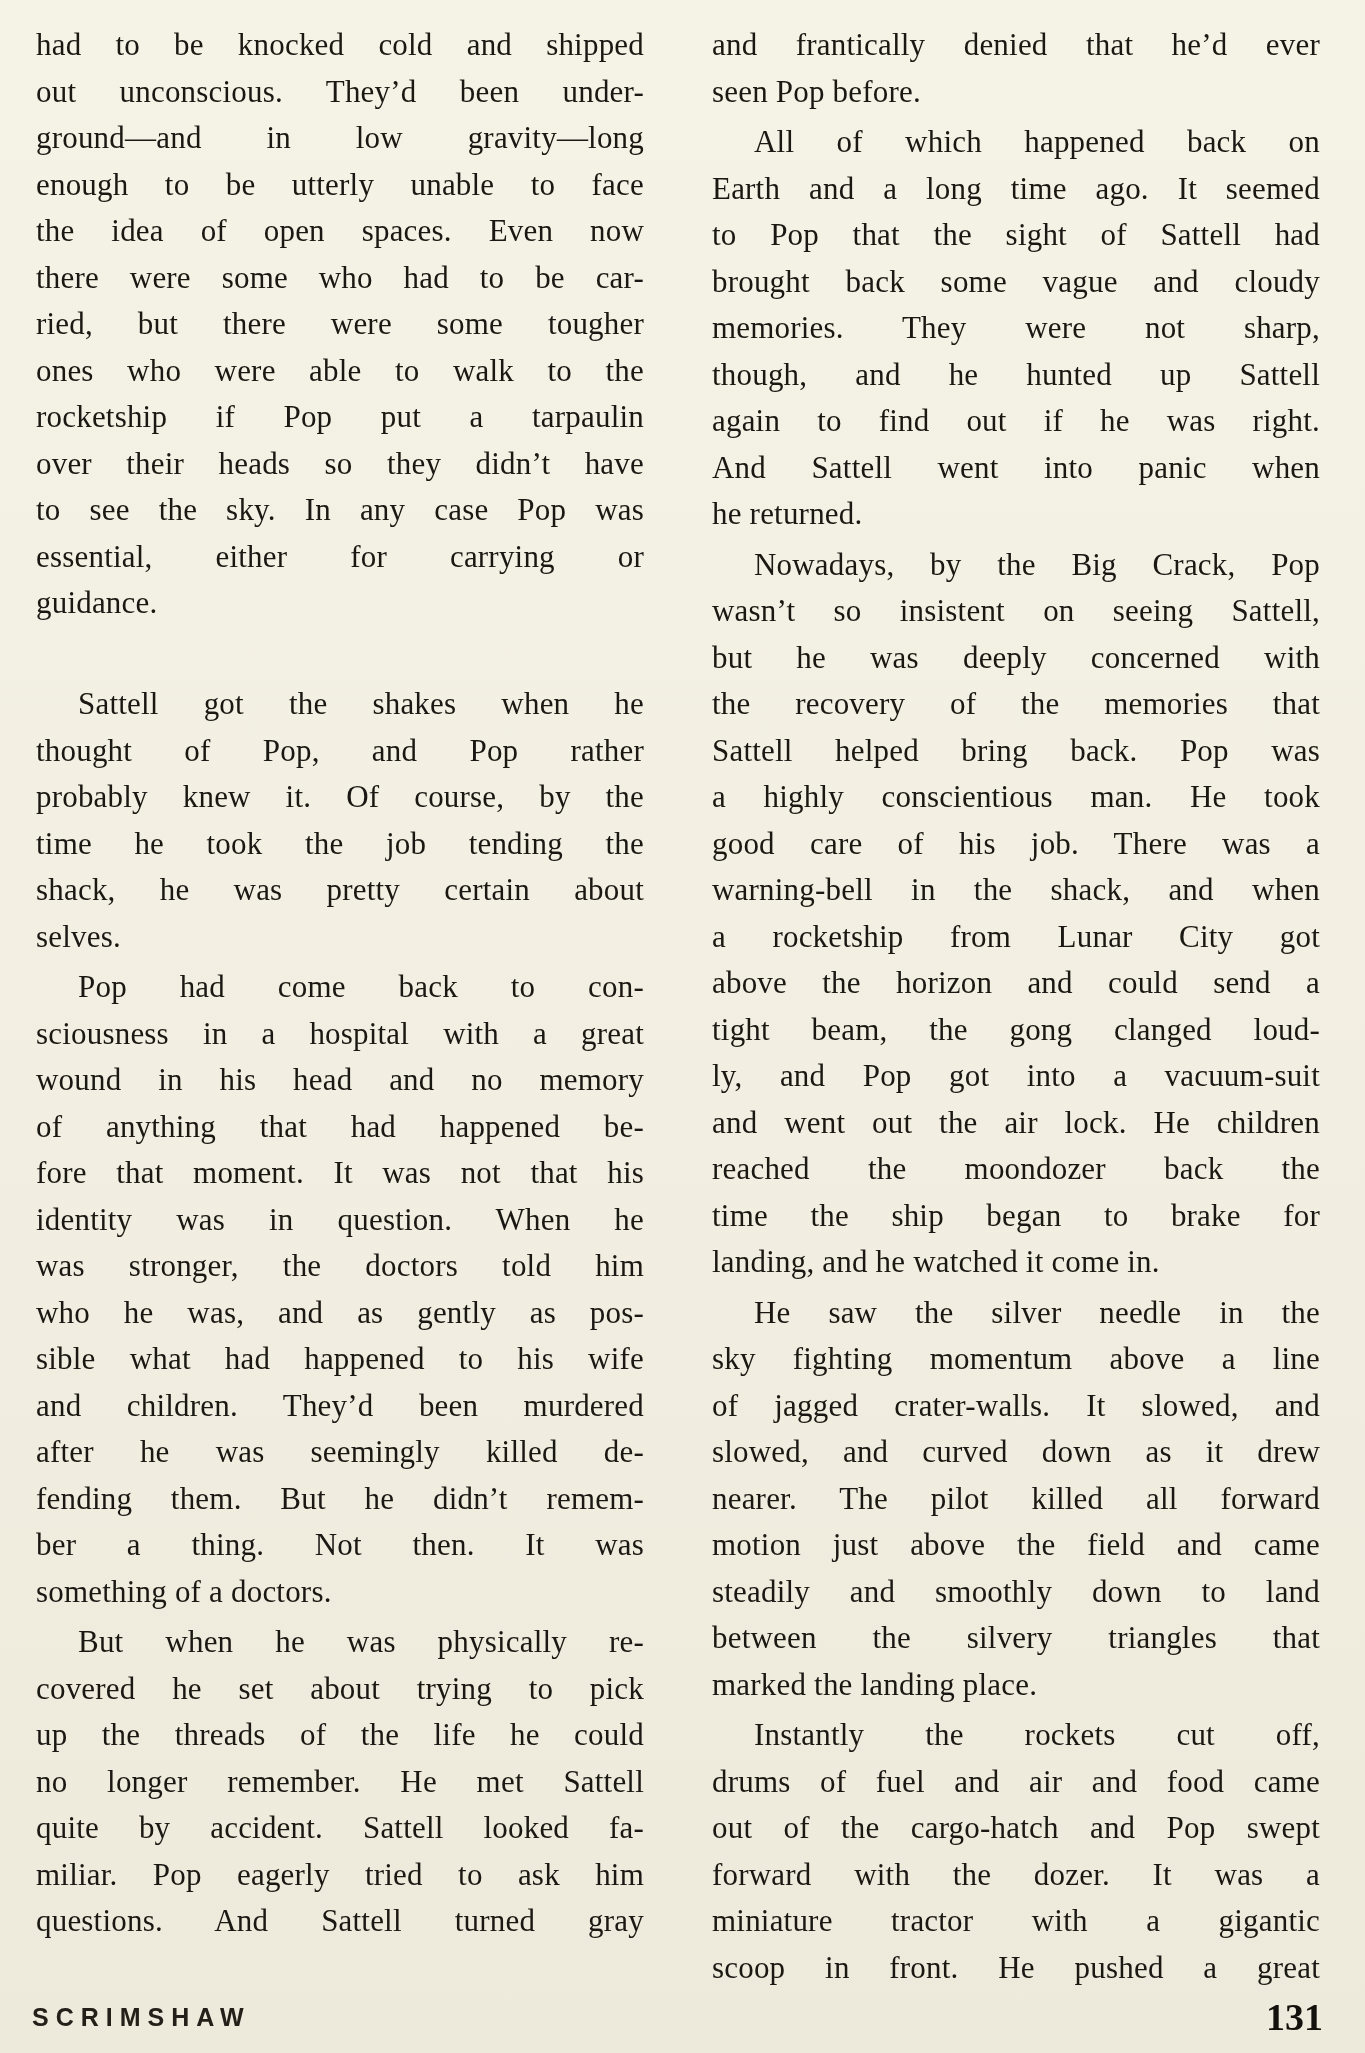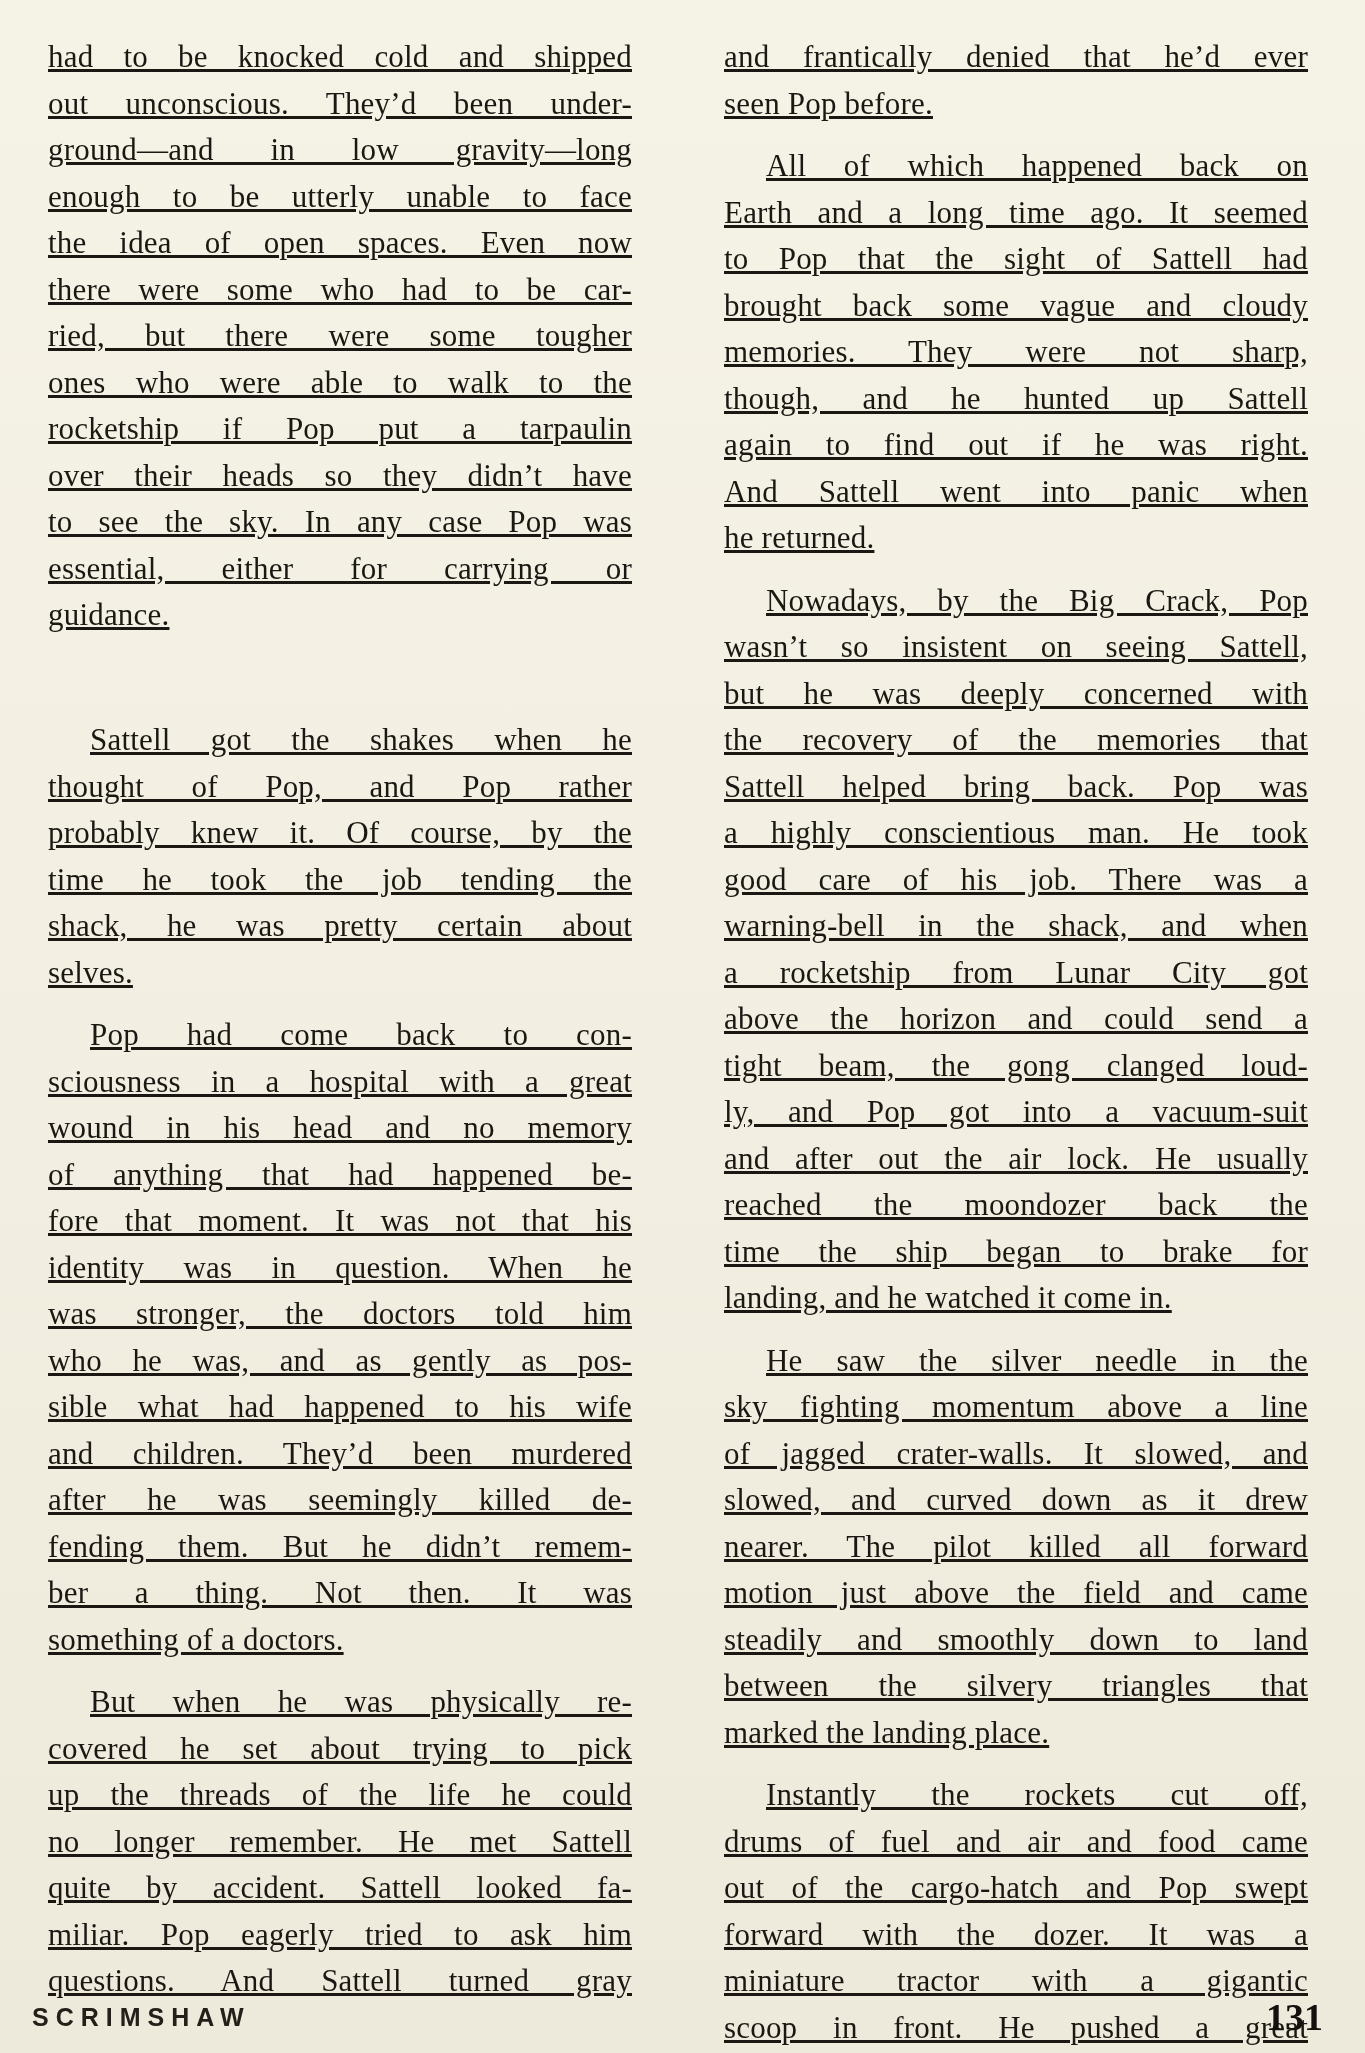--- a/index.html
+++ b/index.html
@@ -28,21 +28,21 @@
     gap: 60px;
   }
 
   .column {
     width: 616px;
     font-size: 31px;
     line-height: 46.5px;
     letter-spacing: 0.2px;
   }
 
-  .paragraph { margin: 16px; text-decoration: underline; }
+  .paragraph { margin: 4px; }
 
   .line {
     text-align: justify;
     text-align-last: justify;
     white-space: normal;
   }
 
   .line.indent { text-indent: 42px; }
 
   .line.last {
@@ -154,21 +154,21 @@
           <div class="line">but he was deeply concerned with</div>
           <div class="line">the recovery of the memories that</div>
           <div class="line">Sattell helped bring back. Pop was</div>
           <div class="line">a highly conscientious man. He took</div>
           <div class="line">good care of his job. There was a</div>
           <div class="line">warning-bell in the shack, and when</div>
           <div class="line">a rocketship from Lunar City got</div>
           <div class="line">above the horizon and could send a</div>
           <div class="line">tight beam, the gong clanged loud-</div>
           <div class="line">ly, and Pop got into a vacuum-suit</div>
-          <div class="line">and after out the air lock. He usually</div>
+          <div class="line">and went out the air lock. He children</div>
           <div class="line">reached the moondozer back the</div>
           <div class="line">time the ship began to brake for</div>
           <div class="line last">landing, and he watched it come in.</div>
         </div>
         <div class="paragraph">
           <div class="line indent">He saw the silver needle in the</div>
           <div class="line">sky fighting momentum above a line</div>
           <div class="line">of jagged crater-walls. It slowed, and</div>
           <div class="line">slowed, and curved down as it drew</div>
           <div class="line">nearer. The pilot killed all forward</div>

